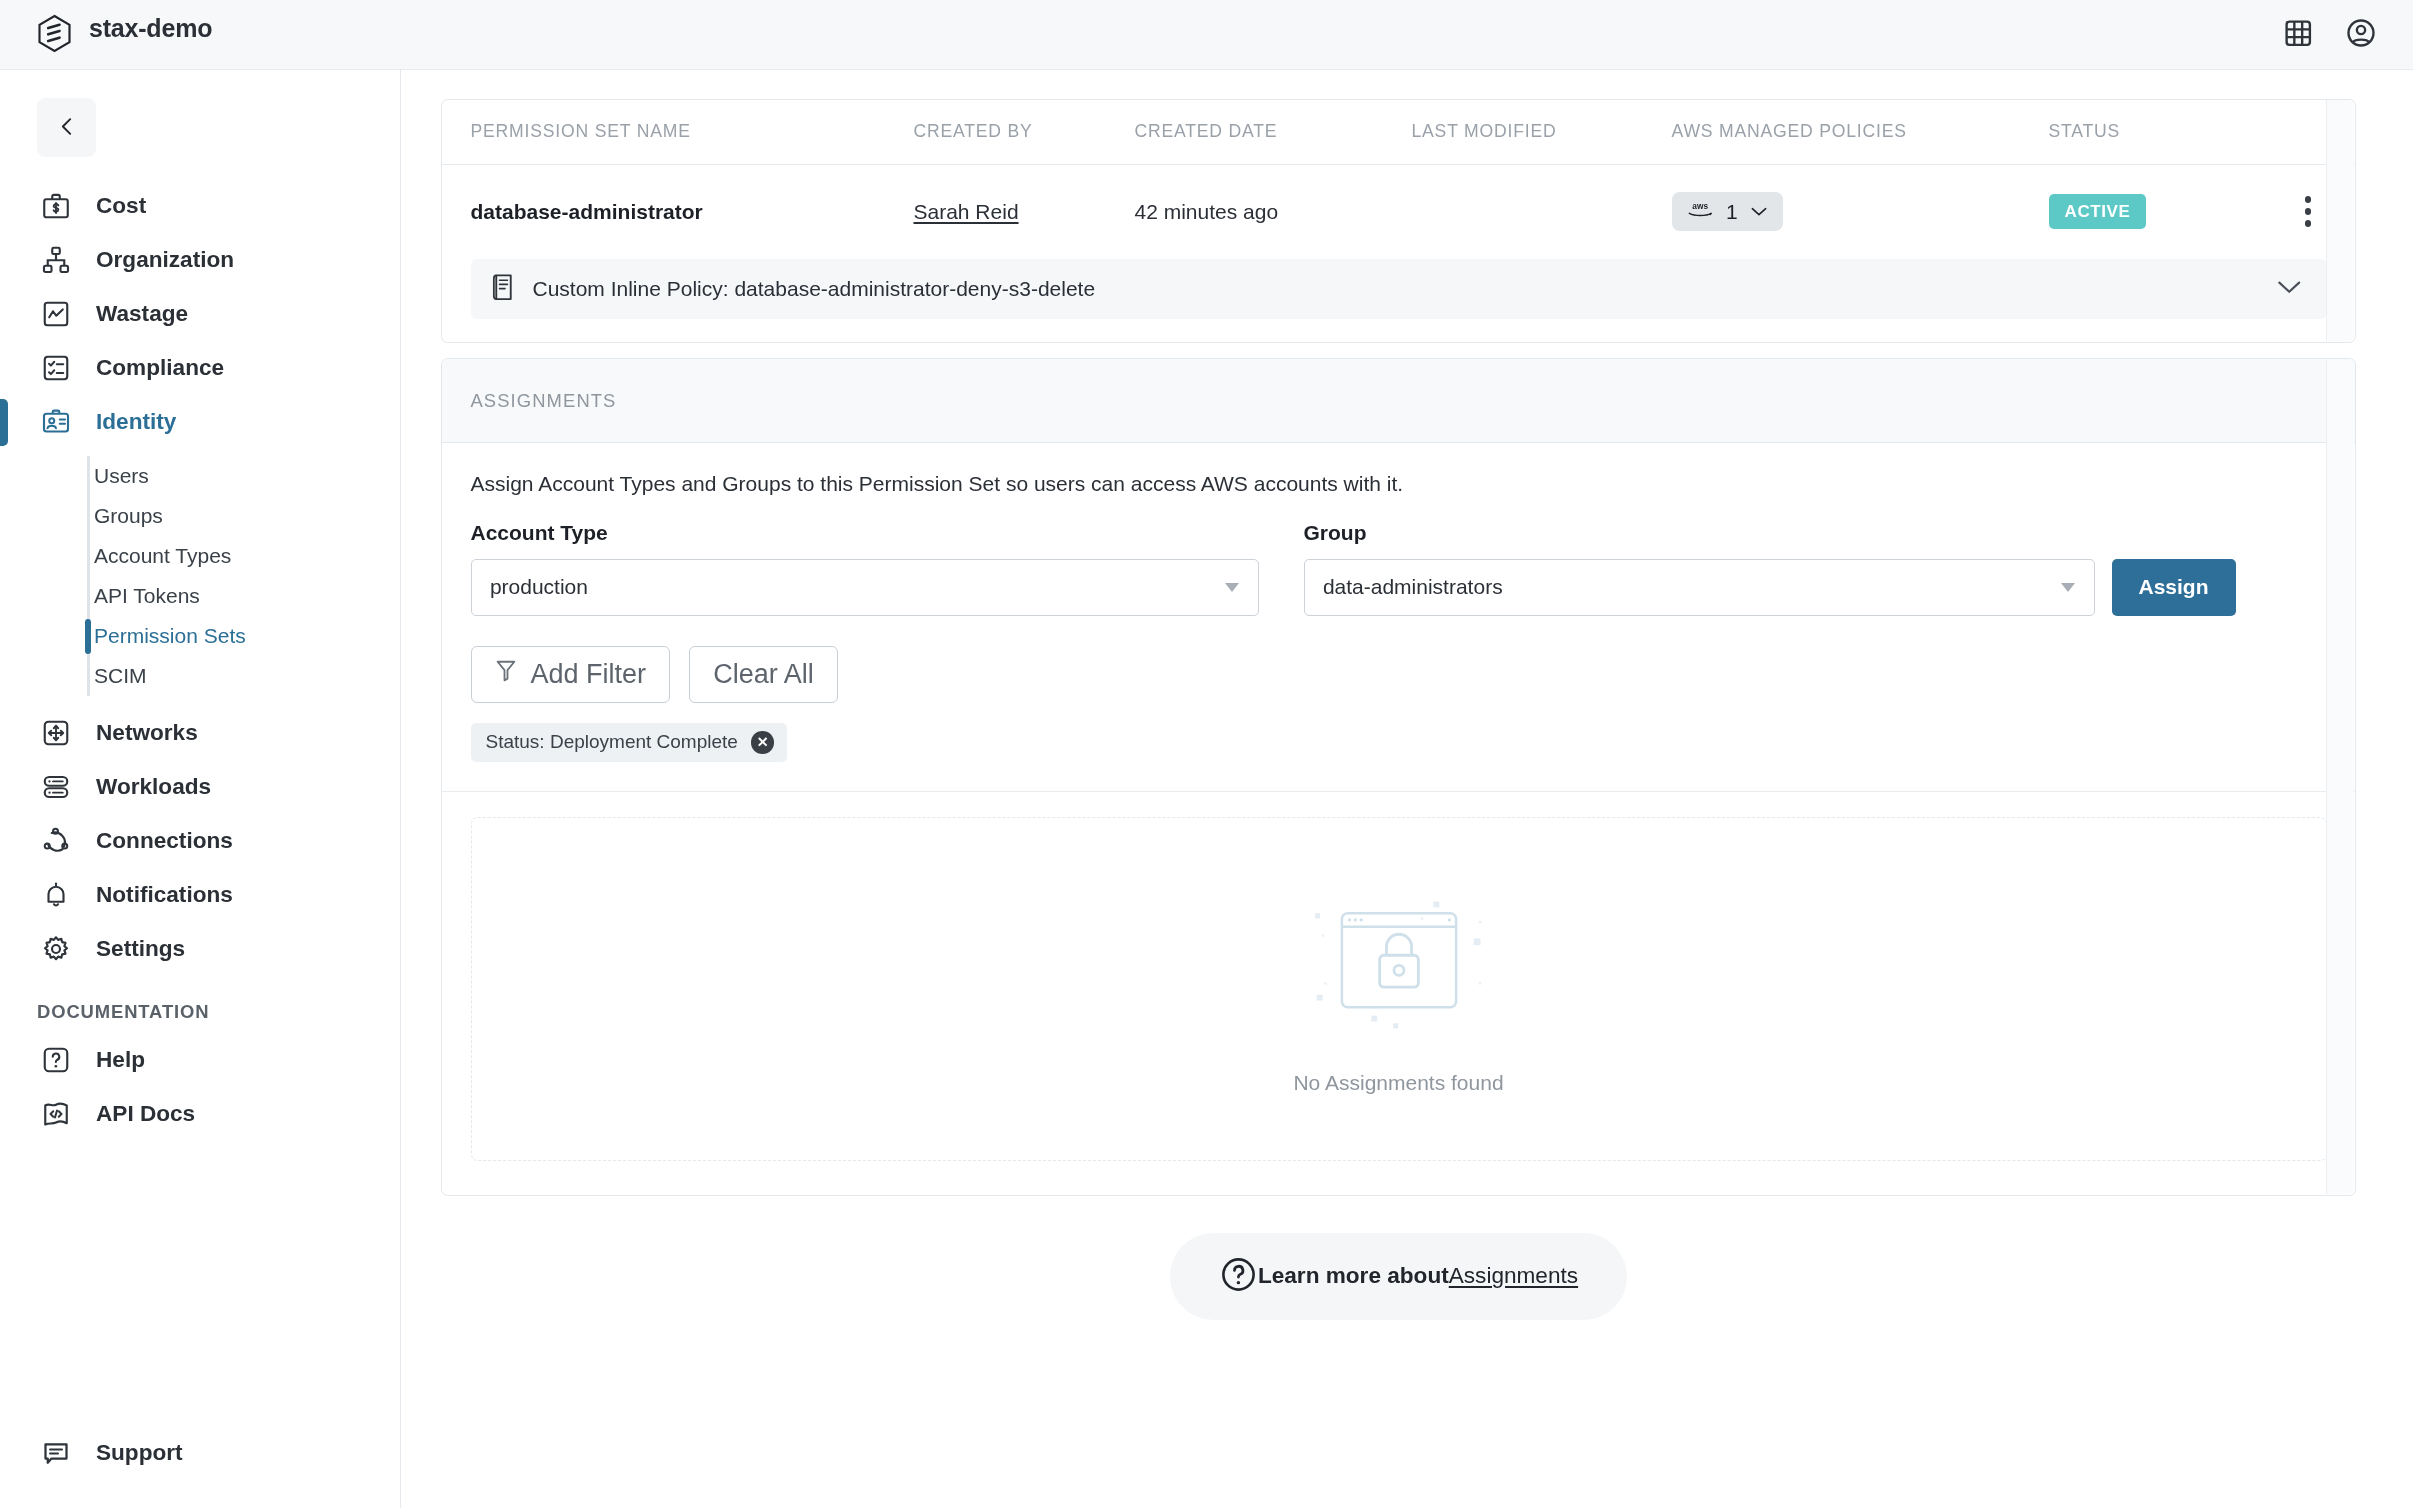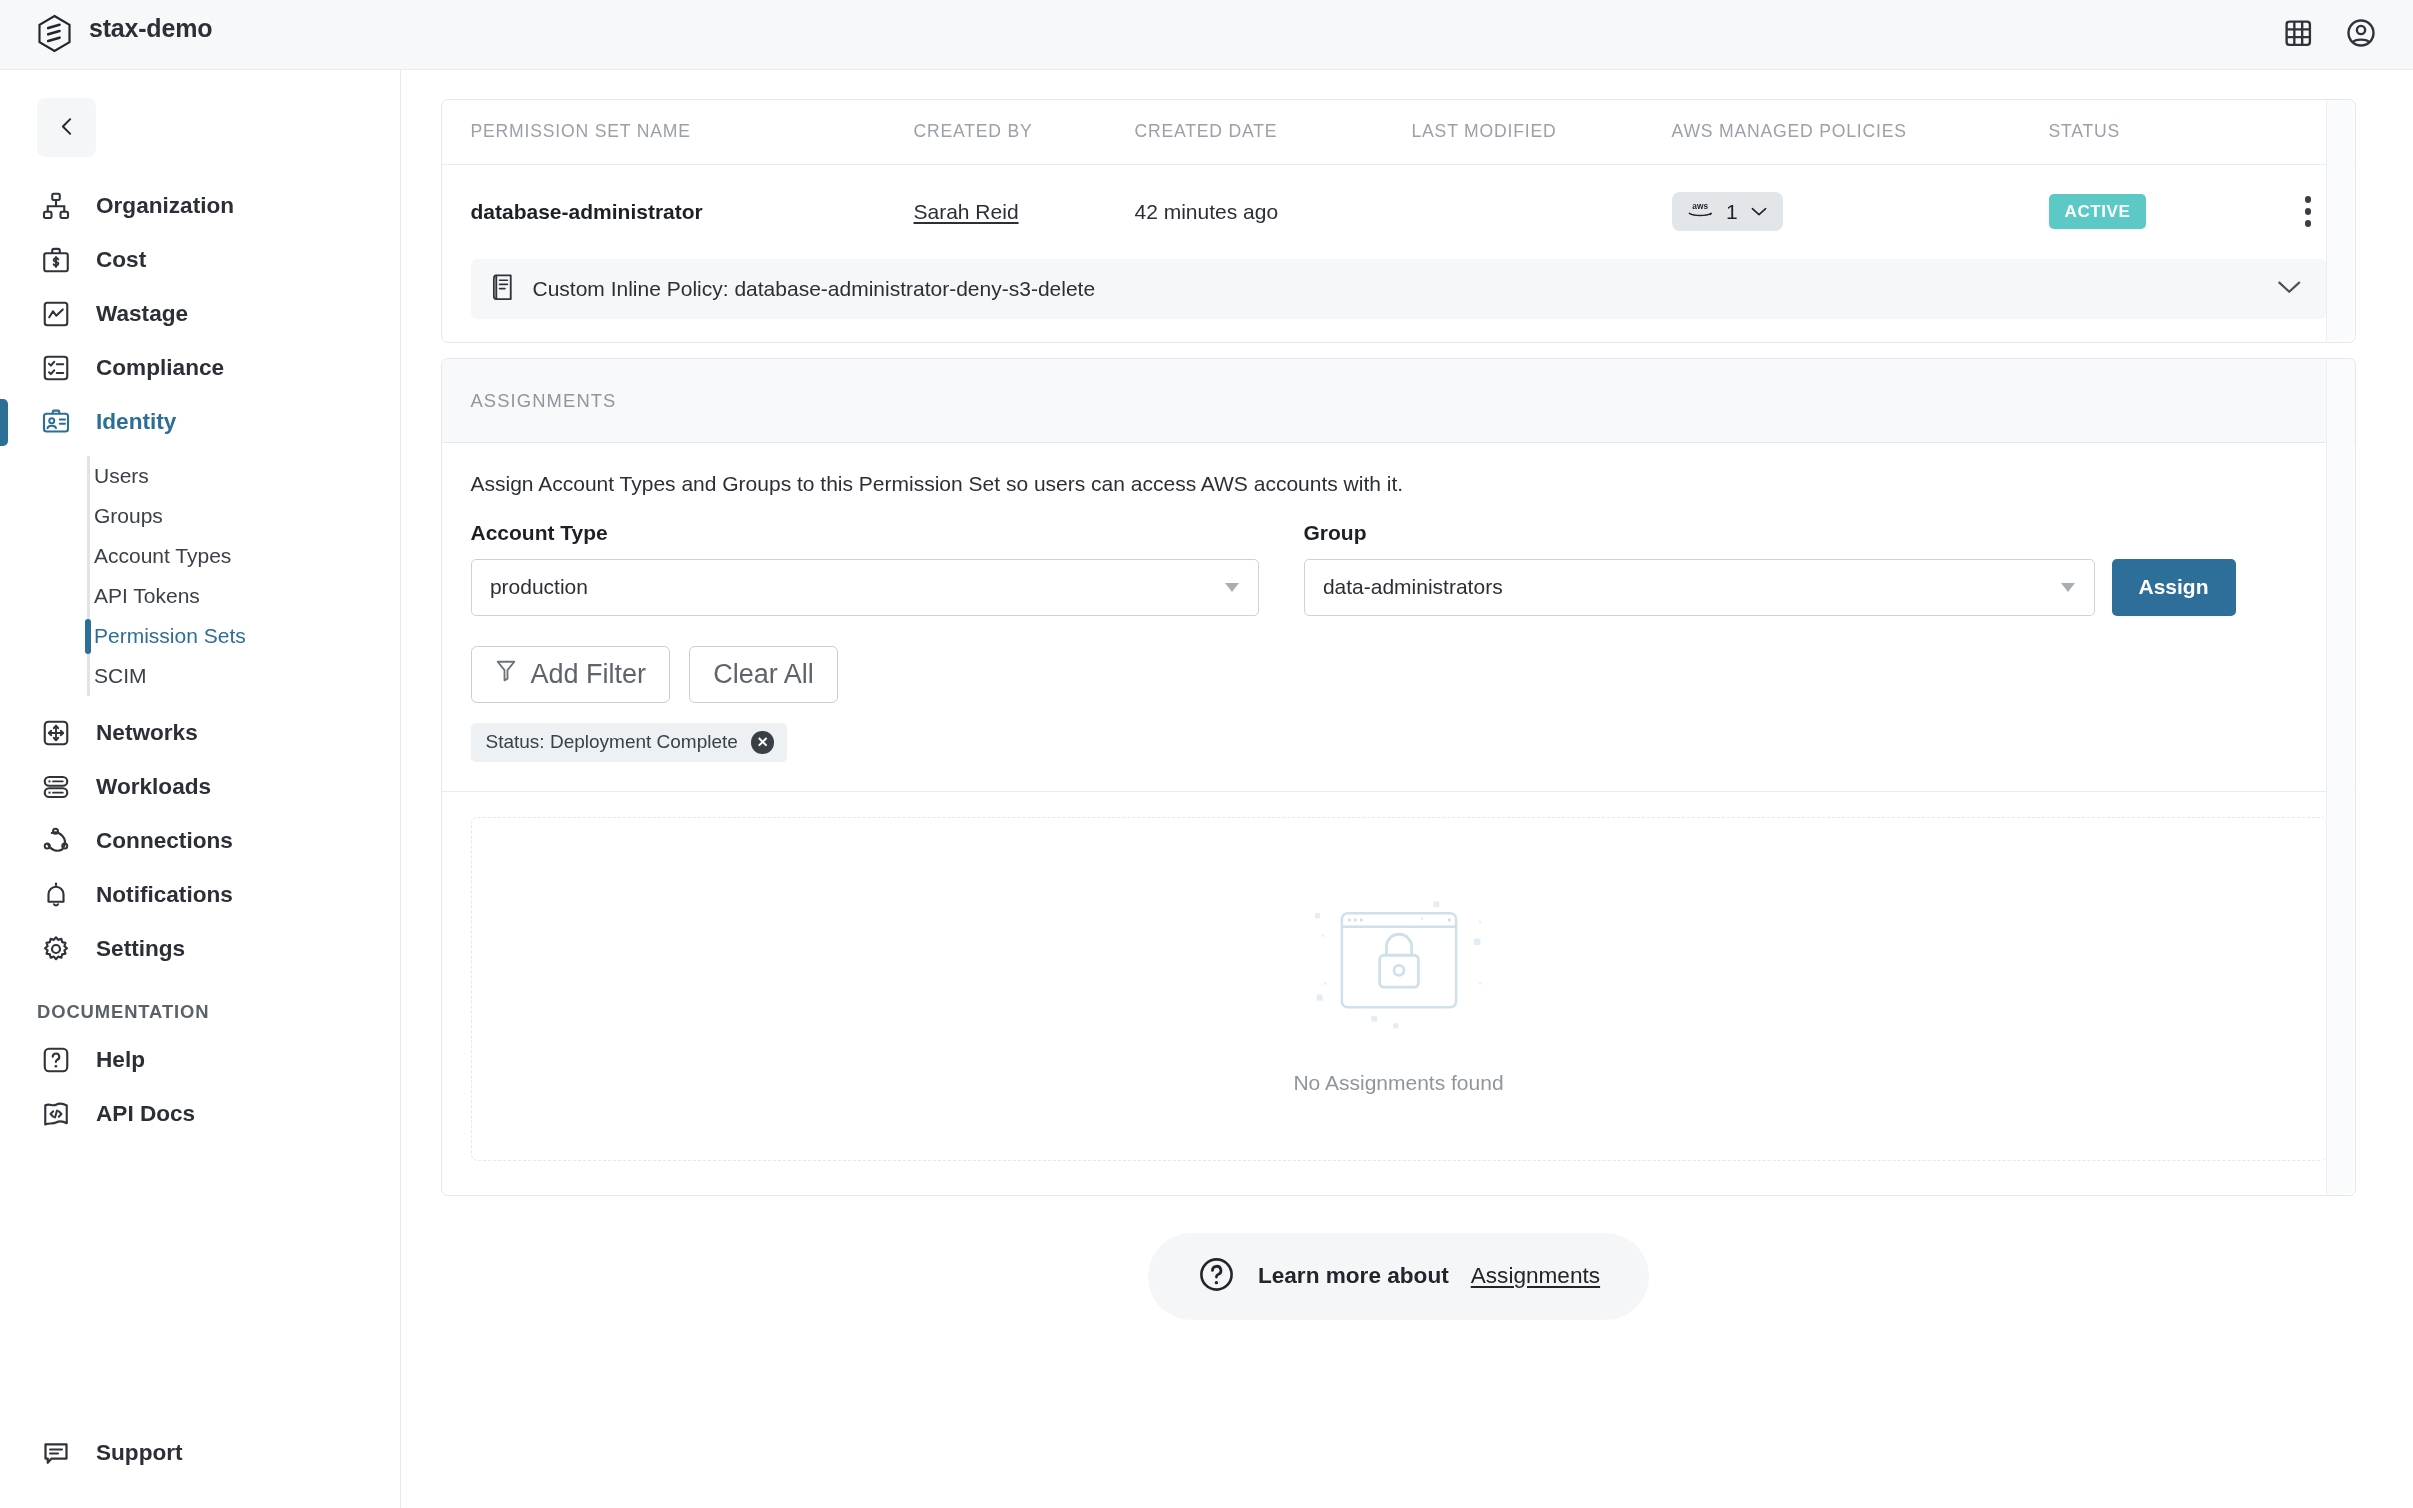--- a/index.html
+++ b/index.html
@@ -209,21 +209,21 @@
   .empty-wrap { padding: 25px 28.5px 34px 28.5px; border-top: 0.8px solid #e8ecef; margin-top: 28.5px; }
   .empty-box {
     border: 1.7px dashed #e3e8ec; border-radius: 6.7px;
     height: 344px; display: flex; flex-direction: column;
     align-items: center; justify-content: center; gap: 17px;
   }
   .empty-text { font-size: 21px; color: #8f969e; }
 
   .learn-wrap { display: flex; justify-content: center; padding: 37px 0 0 0; }
   .learn-pill {
-    display: inline-flex; align-items: center; gap: 22px;
+    display: inline-flex; align-items: center; 
     background: #f4f6f8; border-radius: 837px;
     padding: 22.6px 49px; cursor: pointer;
   }
   .learn-label { font-size: 22.6px; font-weight: 700; color: #22262c; }
   .learn-link { font-size: 22.6px; color: #22262c; text-decoration: underline; text-underline-offset: 3.4px; }
 </style>
 </head>
 <body>
 
 <div class="app">
@@ -267,39 +267,39 @@
             <path d="M15.5 4 L7.5 12 L15.5 20" stroke="#22262c" stroke-width="2.1" stroke-linecap="round" stroke-linejoin="round"></path>
           </svg>
         </span>
       </button>
 
       <div class="nav-list">
 
         <div class="nav-item">
           <span class="nav-ico">
             <svg width="30" height="30" viewBox="0 0 24 24" fill="none">
+              <rect x="2.6" y="6.6" width="18.8" height="14.4" rx="1.6" stroke="#2f343b" stroke-width="1.7"></rect>
+              <path d="M9 6.4 V4.4 a1.3 1.3 0 0 1 1.3-1.3 h3.4 A1.3 1.3 0 0 1 15 4.4 V6.4" stroke="#2f343b" stroke-width="1.7"></path>
+              <path d="M12 9.6 V17.6" stroke="#2f343b" stroke-width="1.5" stroke-linecap="round"></path>
+              <path d="M13.9 11.6 a2 2 0 0 0-3.8 .5 c0 1.9 3.8 .8 3.8 2.8 a2 2 0 0 1-3.8 .5" stroke="#2f343b" stroke-width="1.5" stroke-linecap="round"></path>
+            </svg>
+          </span>
+          <span class="nav-label">Cost</span>
+        </div>
+
+        <div class="nav-item">
+          <span class="nav-ico">
+            <svg width="30" height="30" viewBox="0 0 24 24" fill="none">
               <rect x="9" y="2.2" width="6" height="5" rx="1.1" stroke="#2f343b" stroke-width="1.7"></rect>
               <rect x="2.4" y="16.6" width="6" height="5" rx="1.1" stroke="#2f343b" stroke-width="1.7"></rect>
               <rect x="15.6" y="16.6" width="6" height="5" rx="1.1" stroke="#2f343b" stroke-width="1.7"></rect>
               <path d="M12 7.4 V12.2 M5.4 16.4 V12.2 H18.6 V16.4" stroke="#2f343b" stroke-width="1.7"></path>
             </svg>
           </span>
           <span class="nav-label">Organization</span>
-        </div>
-
-        <div class="nav-item">
-          <span class="nav-ico">
-            <svg width="30" height="30" viewBox="0 0 24 24" fill="none">
-              <rect x="2.6" y="6.6" width="18.8" height="14.4" rx="1.6" stroke="#2f343b" stroke-width="1.7"></rect>
-              <path d="M9 6.4 V4.4 a1.3 1.3 0 0 1 1.3-1.3 h3.4 A1.3 1.3 0 0 1 15 4.4 V6.4" stroke="#2f343b" stroke-width="1.7"></path>
-              <path d="M12 9.6 V17.6" stroke="#2f343b" stroke-width="1.5" stroke-linecap="round"></path>
-              <path d="M13.9 11.6 a2 2 0 0 0-3.8 .5 c0 1.9 3.8 .8 3.8 2.8 a2 2 0 0 1-3.8 .5" stroke="#2f343b" stroke-width="1.5" stroke-linecap="round"></path>
-            </svg>
-          </span>
-          <span class="nav-label">Cost</span>
         </div>
 
         <div class="nav-item">
           <span class="nav-ico">
             <svg width="30" height="30" viewBox="0 0 24 24" fill="none">
               <rect x="3" y="3" width="18" height="18" rx="2" stroke="#2f343b" stroke-width="1.7"></rect>
               <path d="M6.6 14.6 L9.6 9.8 L12.2 13.4 L17.4 8.4" stroke="#2f343b" stroke-width="1.7" stroke-linecap="round" stroke-linejoin="round"></path>
             </svg>
           </span>
           <span class="nav-label">Wastage</span>

